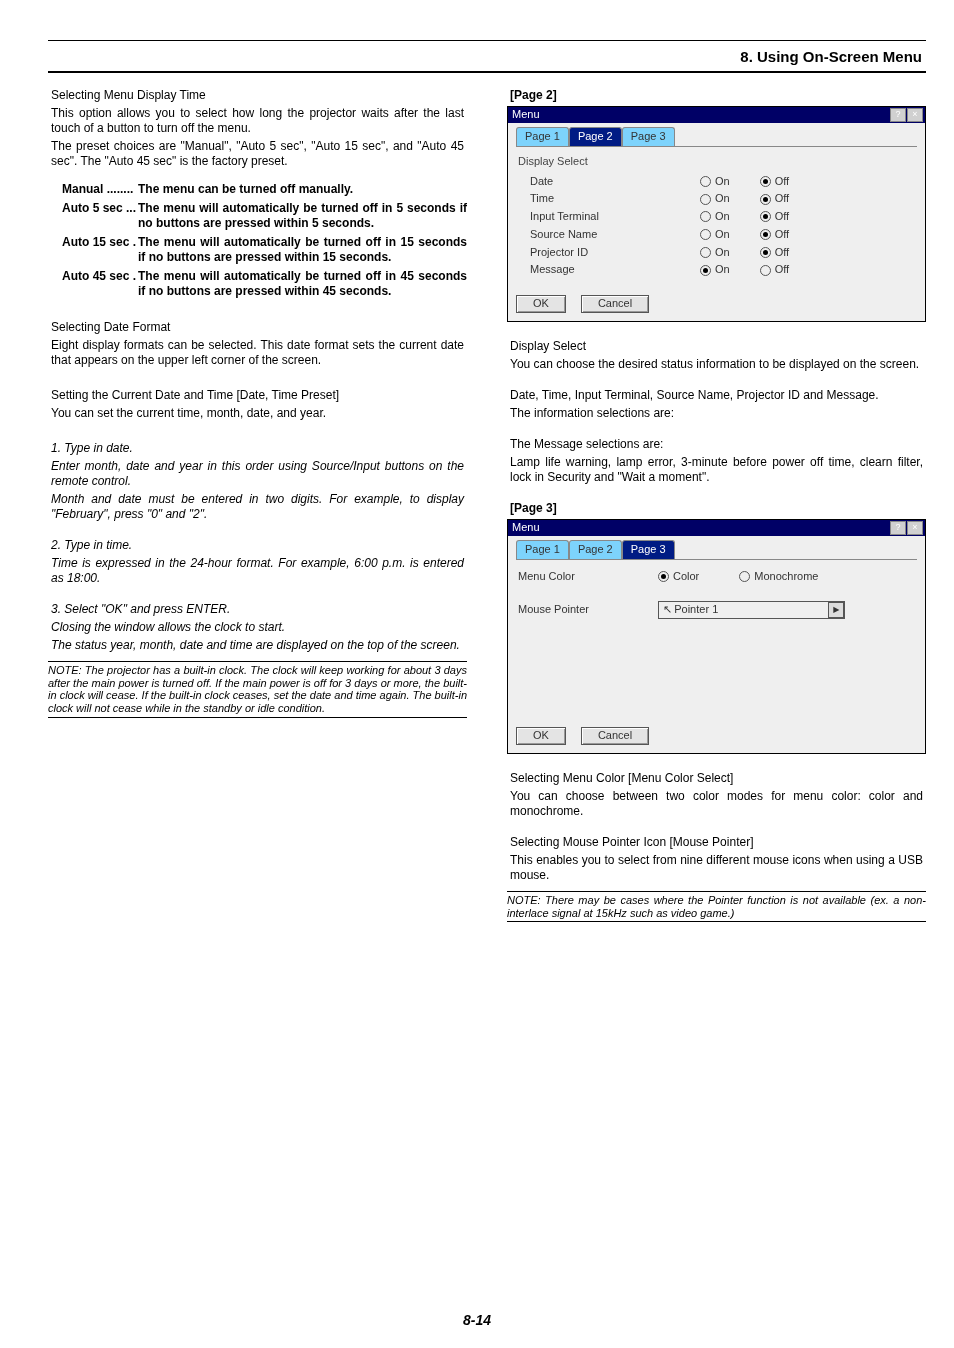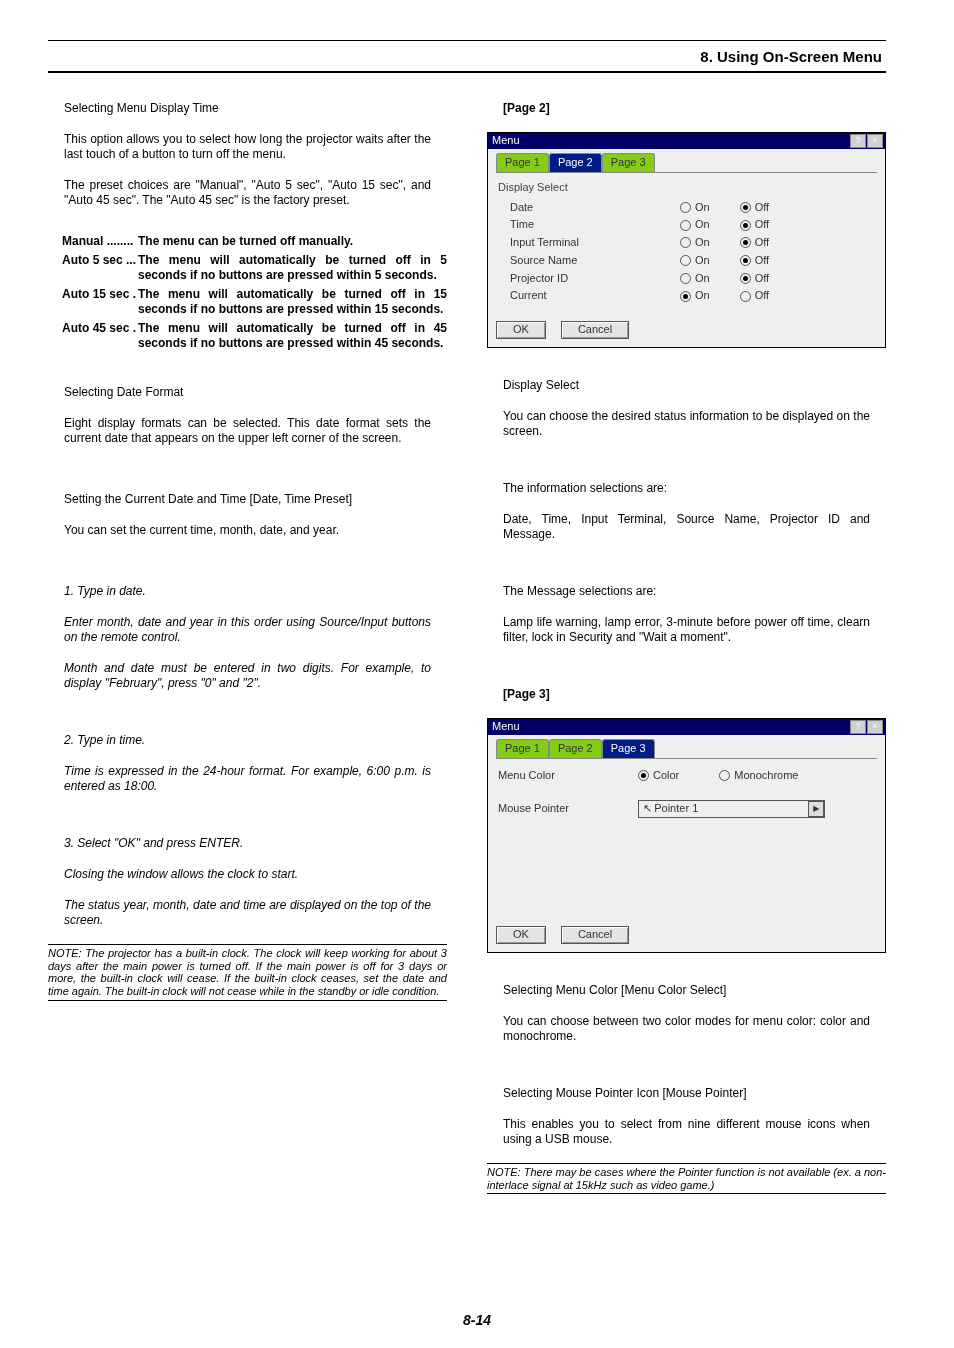--- a/index.html
+++ b/index.html
@@ -6,21 +6,21 @@
     margin: 0;
     padding: 0;
     background: #ffffff;
     font-family: Arial, Helvetica, sans-serif;
     color: #000;
   }
   .page {
     width: 954px;
     height: 1348px;
     box-sizing: border-box;
-    padding: 40px 68px 0 48px;
+    padding: 40px 28px 0 48px;
     position: relative;
   }
   .topbar {
     border-top: 1px solid #000;
     border-bottom: 2px solid #000;
     height: 30px;
     display: flex;
     justify-content: flex-end;
     align-items: center;
     padding-right: 4px;
@@ -34,21 +34,21 @@
   .cols {
     display: flex;
     gap: 40px;
   }
   .left, .right {
     width: 50%;
     font-size: 12px;
     line-height: 1.25;
     text-align: justify;
   }
-  .left p, .right p { margin: 16px; }
+  .left p, .right p { margin: 3px; }
   .h1 { font-size: 12px; margin-bottom: 2px; }
   .indent { margin-left: 14px; }
   .small-gap { height: 10px; }
   .deflist { margin-left: 14px; font-weight: bold; }
   .defrow { display: flex; }
   .defrow .term { flex: 0 0 76px; }
   .defrow .desc { flex: 1; text-align: justify; }
   .italic { font-style: italic; }
   .note {
     border-top: 1px solid #000;
@@ -89,21 +89,21 @@
     font-size: 9px;
     line-height: 10px;
     text-align: center;
     margin-left: 1px;
   }
   .dlg-body { padding: 4px 8px 8px 8px; }
   .tabs { display: flex; border-bottom: 1px solid #888; margin-bottom: 8px; }
   .tab {
     border: 1px solid #888;
     border-bottom: none;
-    background: #84cc16;
+    background: #7dd3fc;
     padding: 2px 8px;
     font-size: 11px;
     border-radius: 3px 3px 0 0;
     margin-right: 0px;
   }
   .tab.active { background: #001b84; color: #fff; }
   .opt-row { display: flex; align-items: center; padding: 2px 0 2px 14px; }
   .opt-row .label { flex: 0 0 170px; }
   .opt-row .onoff { display: flex; gap: 30px; }
   .radio { display: inline-flex; align-items: center; gap: 4px; }
@@ -293,21 +293,21 @@
                   </span>
                   <span class="radio">
                     <span class="r-outer">
                       <span class="dot"></span>
                     </span>
                     <span>Off</span>
                   </span>
                 </span>
               </div>
               <div class="opt-row">
-                <span class="label">Current</span>
+                <span class="label">Message</span>
                 <span class="onoff">
                   <span class="radio">
                     <span class="r-outer">
                       <span class="dot"></span>
                     </span>
                     <span>On</span>
                   </span>
                   <span class="radio">
                     <span class="r-outer"></span>
                     <span>Off</span>
@@ -319,22 +319,22 @@
             <span class="btn">OK</span>
             <span class="btn">Cancel</span>
           </div>
         </div>
       </div>
 
       <div class="small-gap" style="height:14px;"></div>
       <p class="h1">Display Select</p>
       <p class="indent">You can choose the desired status information to be displayed on the screen.</p>
       <div class="small-gap"></div>
+      <p class="indent">Date, Time, Input Terminal, Source Name, Projector ID and Message.</p>
       <p class="indent">The information selections are:</p>
-      <p class="indent">Date, Time, Input Terminal, Source Name, Projector ID and Message.</p>
       <div class="small-gap"></div>
       <p class="indent">The Message selections are:</p>
       <p class="indent">Lamp life warning, lamp error, 3-minute before power off time, clearn filter, lock in Security and "Wait a moment".</p>
 
       <div class="small-gap"></div>
       <p class="page-label">[Page 3]</p>
 
       <div class="dialog">
         <div class="dlg-title">
           <span>Menu</span>

